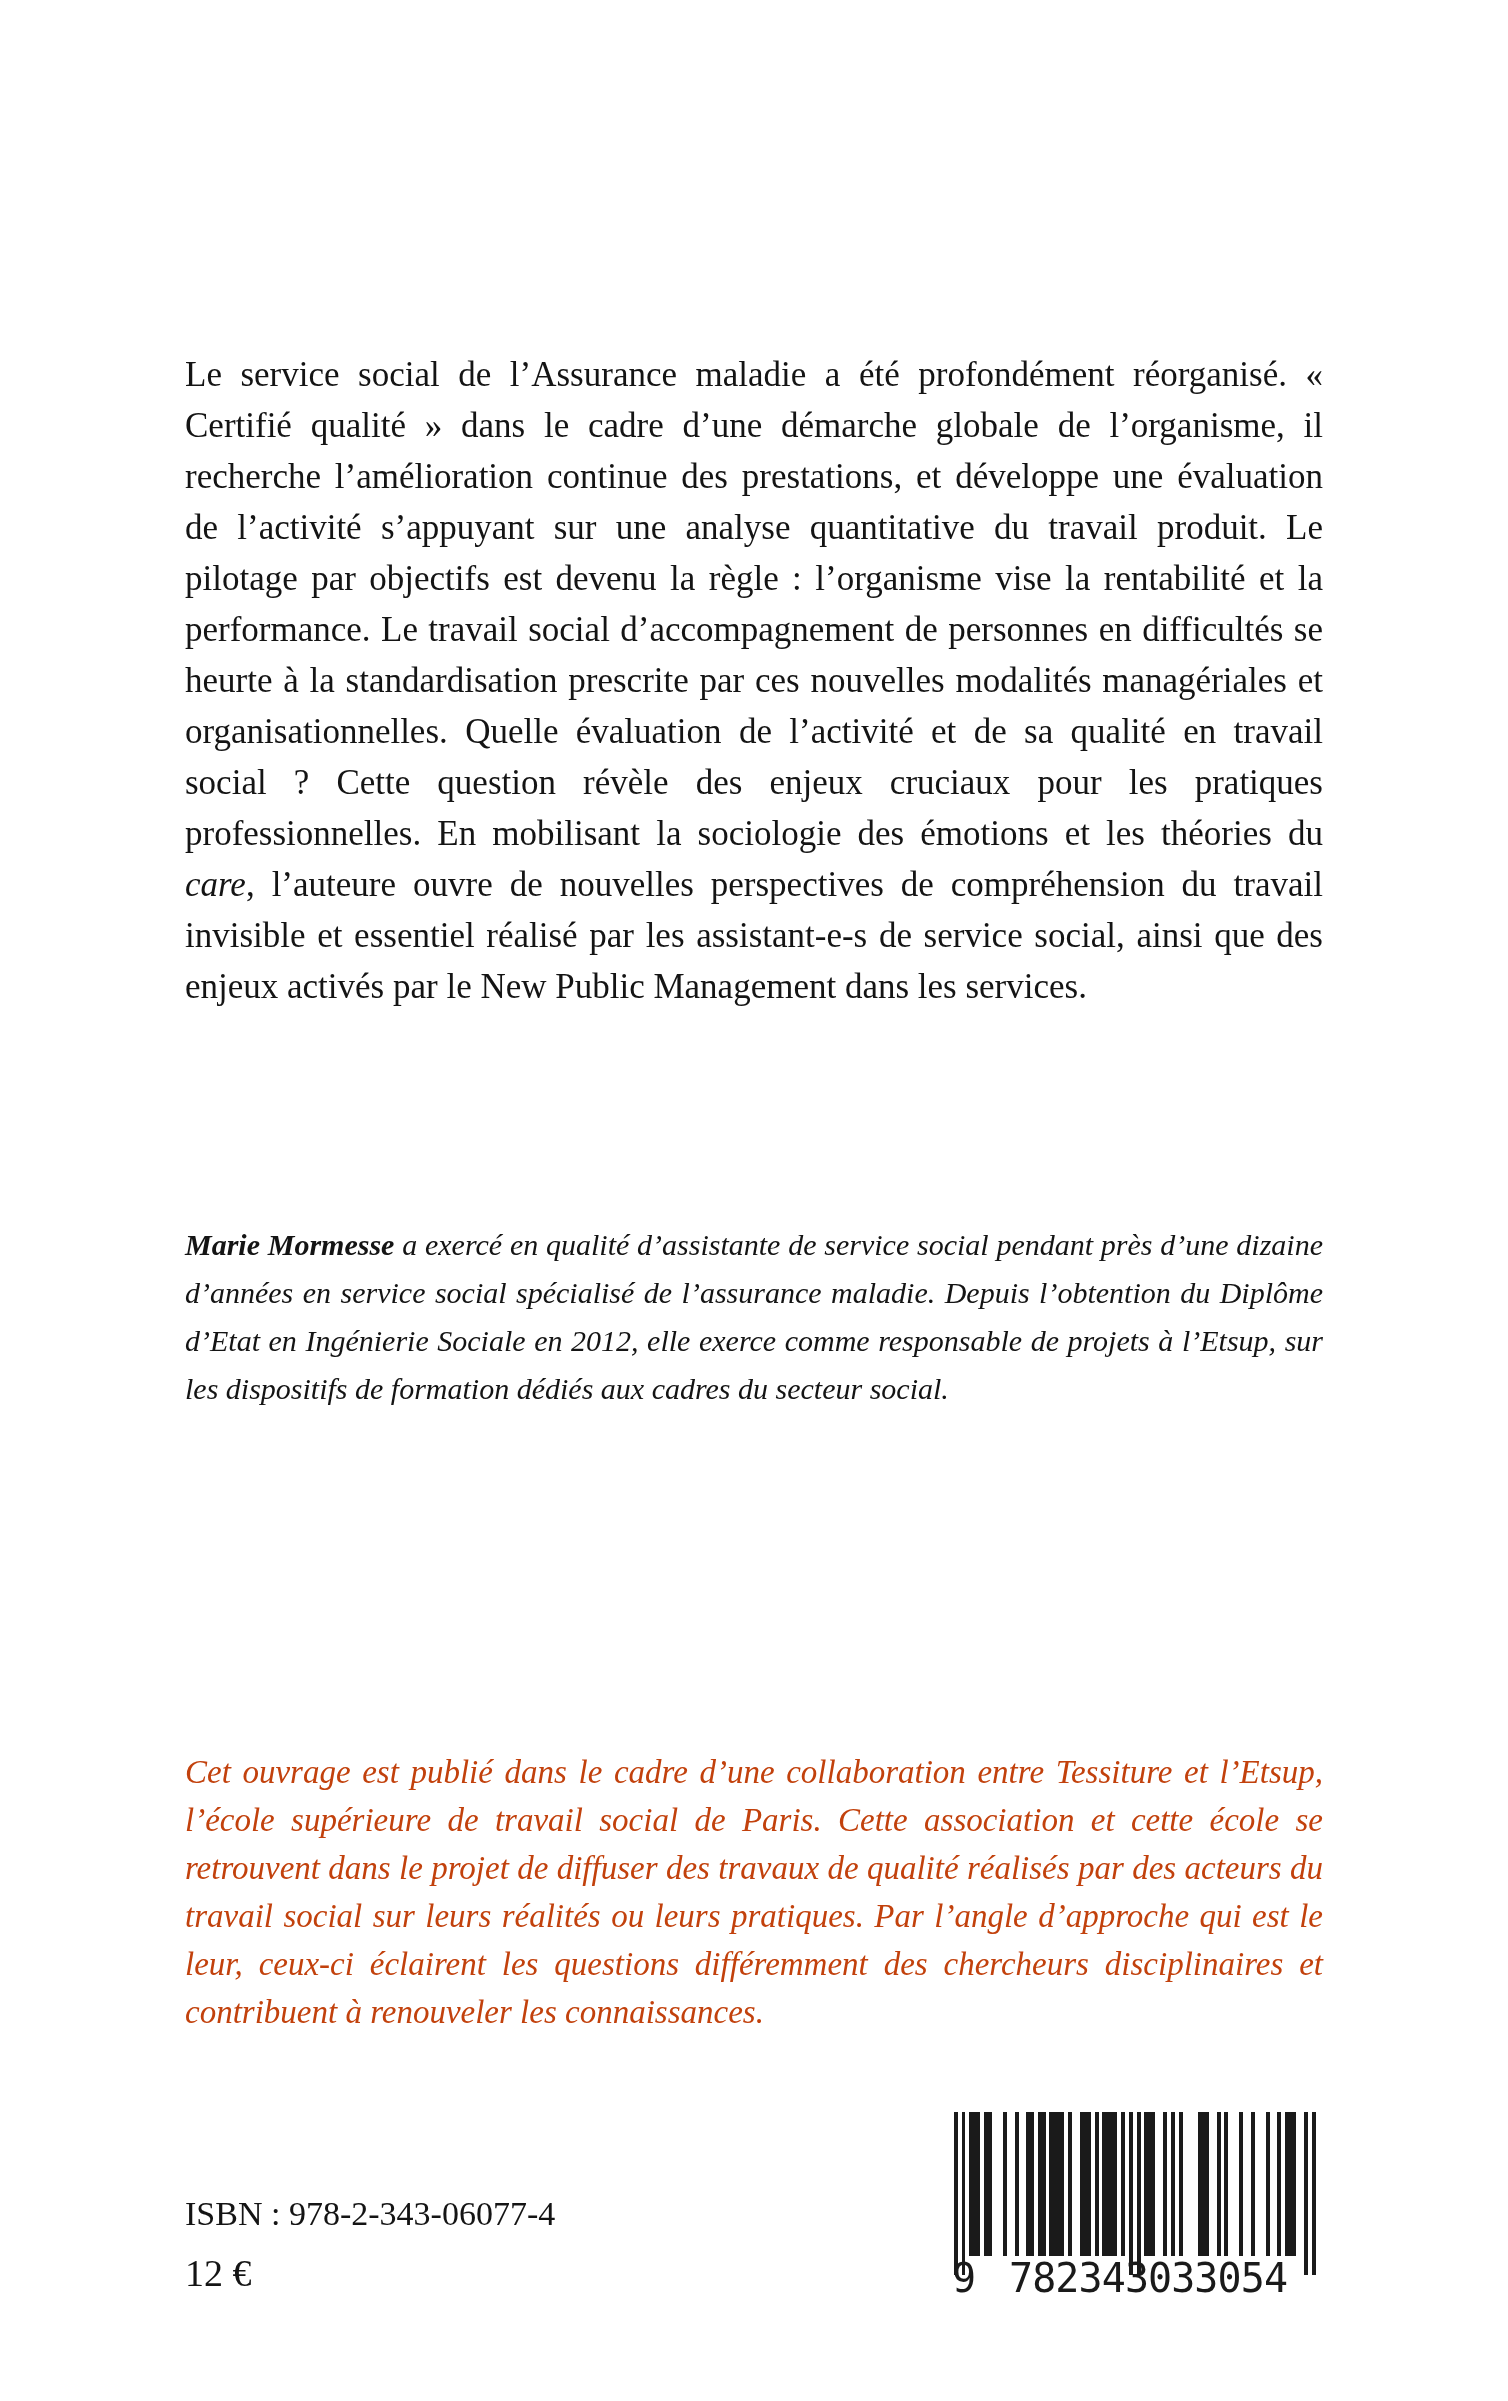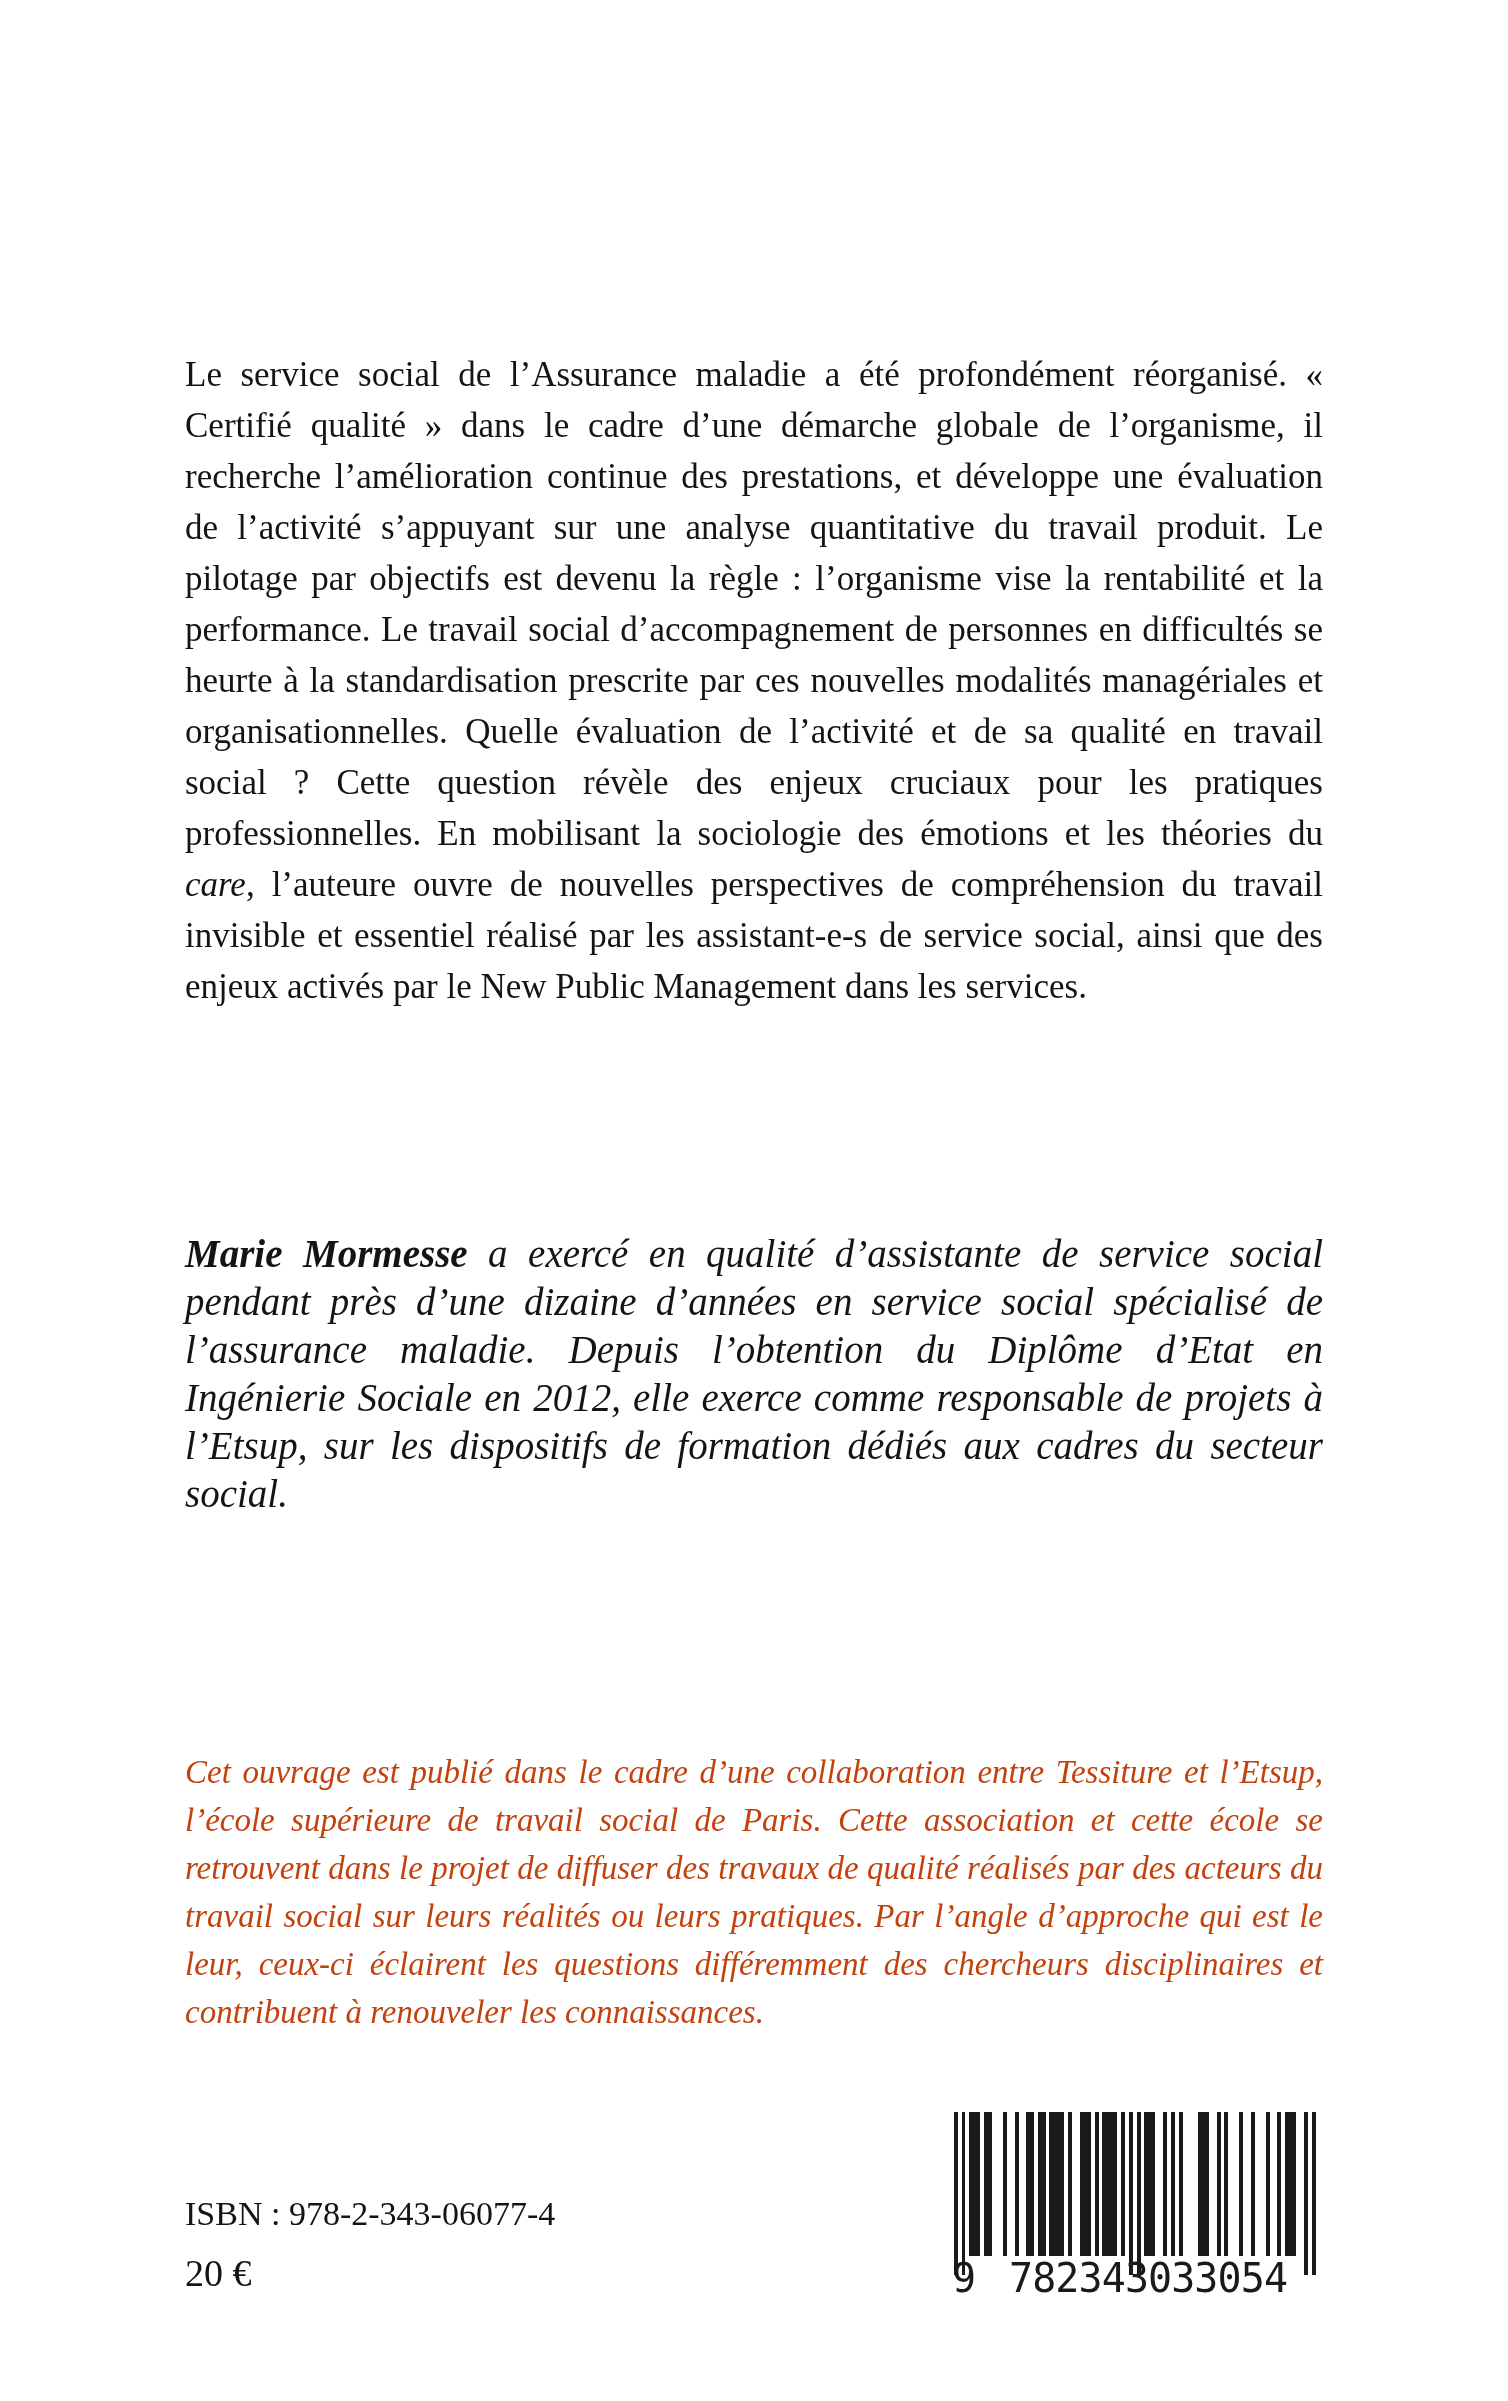--- a/index.html
+++ b/index.html
@@ -57,21 +57,21 @@
     color: #141414;
   }
   .em-care { }
 
   
   .bio-block {
     position: absolute;
     left: 185px;
     top: 1191px;
     width: 1138px;
-    font-size: 39px;
+    font-size: 30px;
     line-height: 48px;
     font-style: italic;
     text-align: justify;
     text-justify: inter-word;
     color: #141414;
   }
   .bio-name {
     font-weight: bold;
     font-style: italic;
   }
@@ -161,21 +161,21 @@
 <div class="page">
 
 
   <p class="body-block"><span>Le service social de l’Assurance maladie a été profondément réorganisé. « Certifié qualité » dans le cadre d’une démarche globale de l’organisme, il recherche l’amélioration continue des prestations, et développe une évaluation de l’activité s’appuyant sur une analyse quantitative du travail produit. Le pilotage par objectifs est devenu la règle : l’organisme vise la rentabilité et la performance. Le travail social d’accompagnement de personnes en difficultés se heurte à la standardisation prescrite par ces nouvelles modalités managériales et organisationnelles. Quelle évaluation de l’activité et de sa qualité en travail social ? Cette question révèle des enjeux cruciaux pour les pratiques professionnelles. En mobilisant la sociologie des émotions et les théories du </span><em class="em-care">care</em><span>, l’auteure ouvre de nouvelles perspectives de compréhension du travail invisible et essentiel réalisé par les assistant-e-s de service social, ainsi que des enjeux activés par le New Public Management dans les services.</span></p>
 
   <p class="bio-block"><span class="bio-name">Marie Mormesse</span><span> a exercé en qualité d’assistante de service social pendant près d’une dizaine d’années en service social spécialisé de l’assurance maladie. Depuis l’obtention du Diplôme d’Etat en Ingénierie Sociale en 2012, elle exerce comme responsable de projets à l’Etsup, sur les dispositifs de formation dédiés aux cadres du secteur social.</span></p>
 
   <p class="note-block"><span>Cet ouvrage est publié dans le cadre d’une collaboration entre Tessiture et l’Etsup, l’école supérieure de travail social de Paris. Cette association et cette école se retrouvent dans le projet de diffuser des travaux de qualité réalisés par des acteurs du travail social sur leurs réalités ou leurs pratiques. Par l’angle d’approche qui est le leur, ceux-ci éclairent les questions différemment des chercheurs disciplinaires et contribuent à renouveler les connaissances.</span></p>
 
   <div class="isbn-line">ISBN : 978-2-343-06077-4</div>
-  <div class="price-line">20 €</div>
+  <div class="price-line">12 €</div>
 
   <div class="barcode-wrap">
     <div class="barcode-bars" id="barcode-bars">
         <div class="bar guard" style="left: 0px; width: 3.8px;"></div>
         <div class="bar guard" style="left: 7.6px; width: 3.8px;"></div>
         <div class="bar" style="left: 15px; width: 11.4px;"></div>
         <div class="bar" style="left: 30px; width: 7.6px;"></div>
         <div class="bar" style="left: 49px; width: 3.8px;"></div>
         <div class="bar" style="left: 61px; width: 3.8px;"></div>
         <div class="bar" style="left: 72px; width: 7.6px;"></div>

